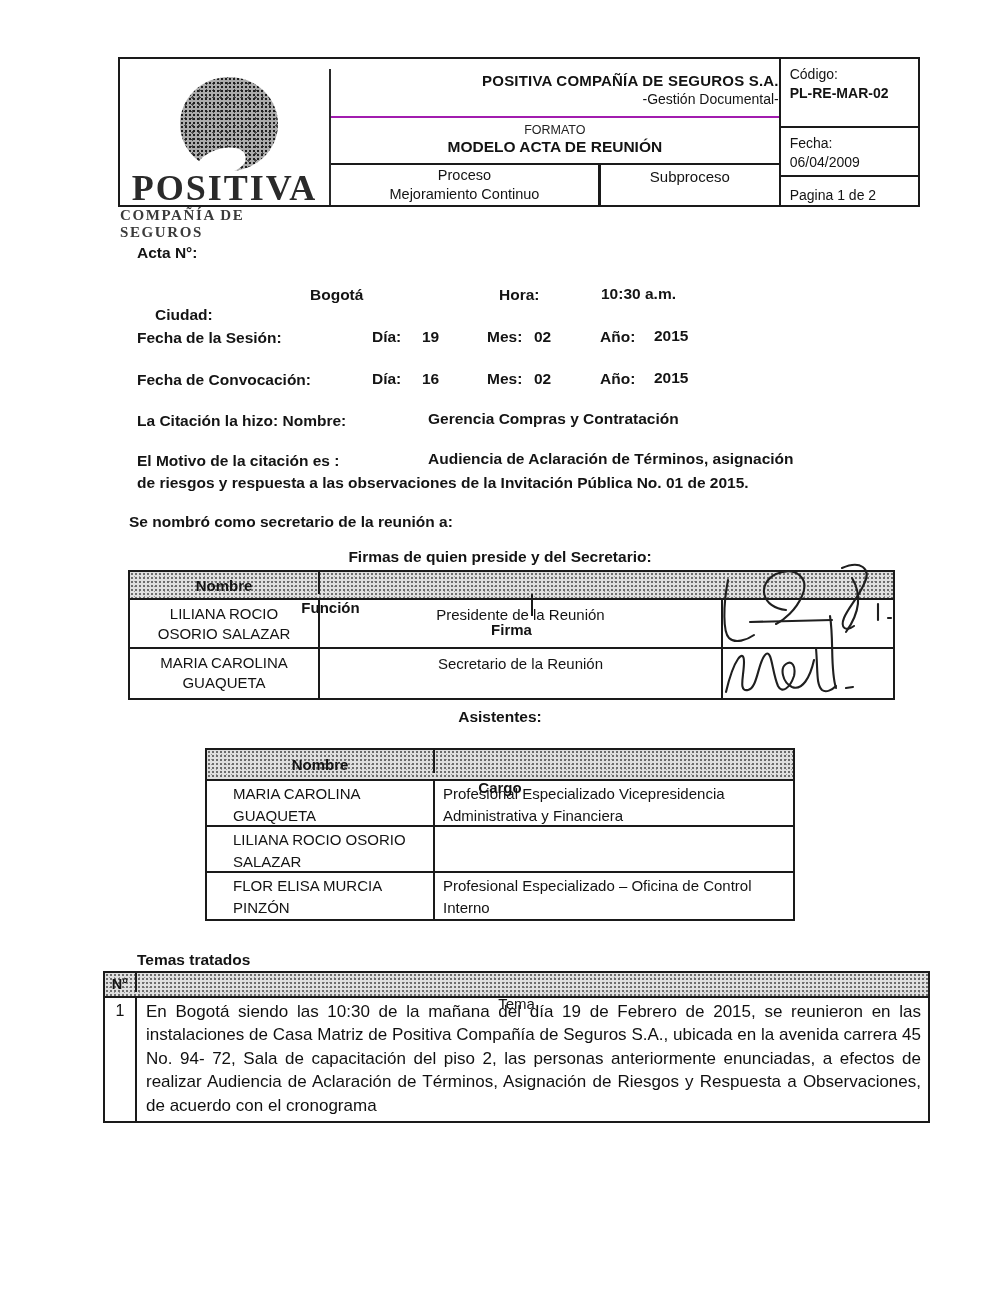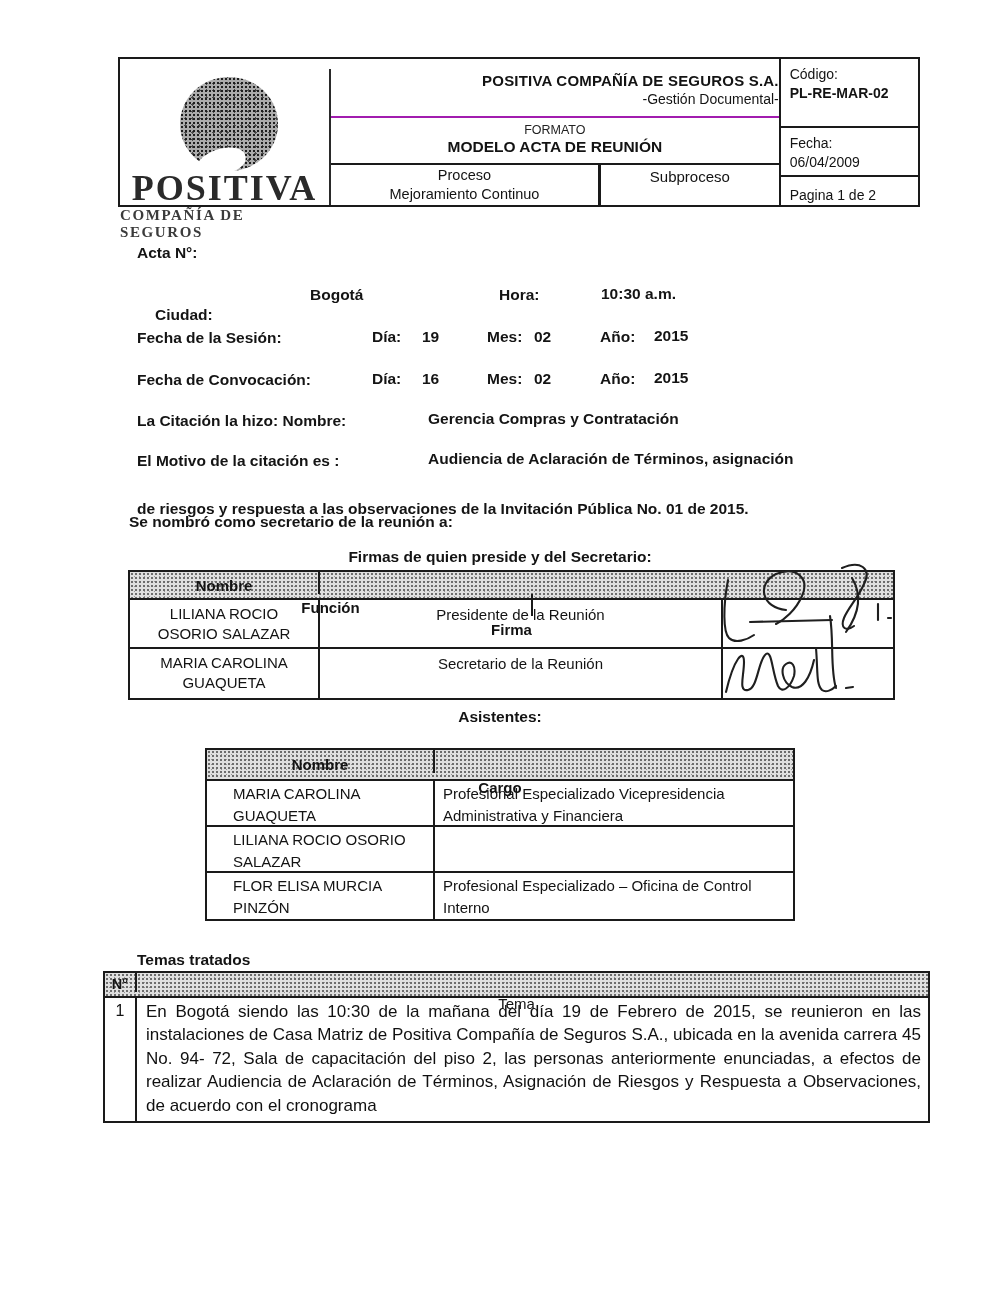--- a/index.html
+++ b/index.html
@@ -152,21 +152,21 @@
   <div class="abs lbl" style="left:487px;top:370px;">Mes:</div>
   <div class="abs val" style="left:534px;top:370px;">02</div>
   <div class="abs lbl" style="left:600px;top:370px;">Año:</div>
   <div class="abs val" style="left:654px;top:369px;">2015</div>
 
   <div class="abs lbl" style="left:137px;top:412px;">La Citación la hizo: Nombre:</div>
   <div class="abs val" style="left:428px;top:410px;">Gerencia Compras y Contratación</div>
 
   <div class="abs lbl" style="left:137px;top:452px;">El Motivo de la citación es :</div>
   <div class="abs val" style="left:428px;top:450px;">Audiencia de Aclaración de Términos, asignación</div>
-  <div class="abs val" style="left:137px;top:500px;">de riesgos y respuesta a las observaciones de la Invitación Pública No. 01 de 2015.</div>
+  <div class="abs val" style="left:137px;top:474px;">de riesgos y respuesta a las observaciones de la Invitación Pública No. 01 de 2015.</div>
 
   <div class="abs lbl" style="left:129px;top:513px;">Se nombró como secretario de la reunión a:</div>
 
   <div class="sec-title" style="top:548px;">Firmas de quien preside y del Secretario:</div>
 
   <div class="ftable">
     <div class="frow fh stipple">
       <div class="fc fc1">Nombre</div>
       <div class="fc fc2">Función</div>
       <div class="fc fc3">Firma</div>

